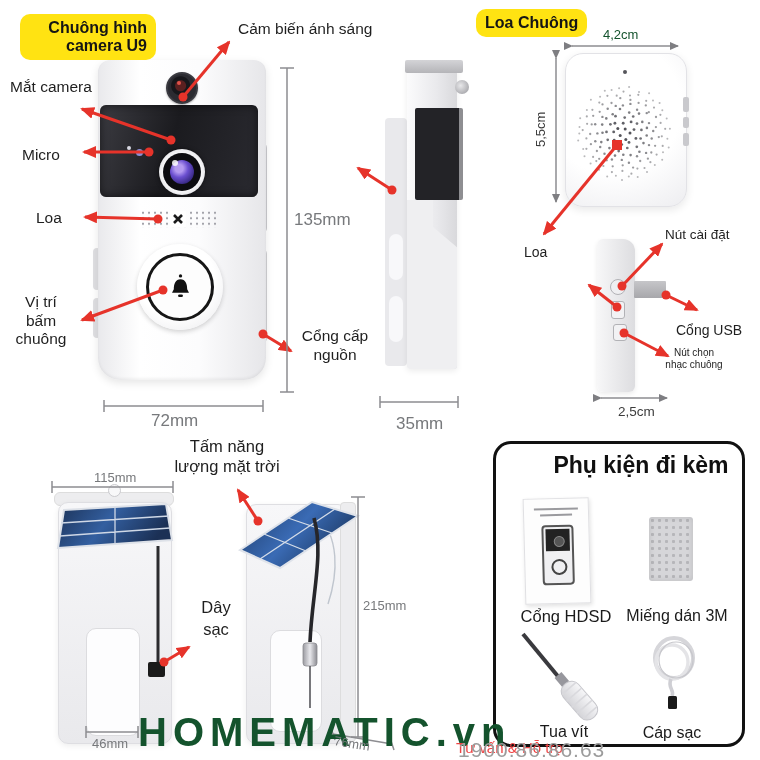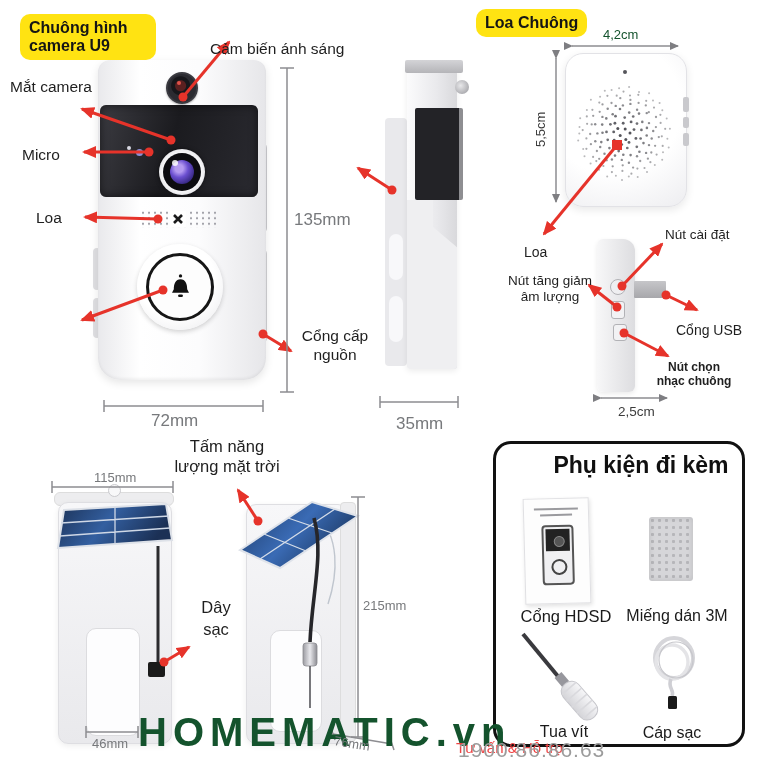--- a/index.html
+++ b/index.html
@@ -6,21 +6,21 @@
   #canvas{position:relative;width:760px;height:760px;background:#fff;overflow:hidden;
           font-family:"Liberation Sans","DejaVu Sans",sans-serif;color:#1f1f1f;}
   .abs{position:absolute;}
   
   .lbl{position:absolute;font-size:15.5px;line-height:1.2;color:#1f1f1f;z-index:6;}
   .lbl .ln{display:block;}
   .center{text-align:center;}
   .dim{position:absolute;color:#77797c;z-index:6;font-size:17px;}
   .dimsm{font-size:13px;}
   .badge{position:absolute;background:#ffe312;border-radius:10px;padding:5px 9px;
-         font-weight:600;text-align:left;z-index:6;color:#151515;}
+         font-weight:600;text-align:right;z-index:6;color:#151515;}
   
   #overlay{position:absolute;left:0;top:0;z-index:4;pointer-events:none;}
   .ar{stroke:#e6332a;stroke-width:3;}
   .dm{stroke:#8d8d91;stroke-width:1.5;}
   
   #db-front{position:absolute;left:98px;top:60px;width:168px;height:320px;z-index:2;}
   .db-body{position:absolute;inset:0;border-radius:12px 12px 22px 22px;
            background:linear-gradient(to right,#e9e9ec,#ffffff 25%,#fcfcfd 60%,#e6e6e9);
            box-shadow:0 3px 8px rgba(0,0,0,.10), inset 0 -2px 3px rgba(0,0,0,.05);}
   .sensor{position:absolute;left:68px;top:12px;width:28px;height:28px;border-radius:50%;
@@ -480,45 +480,46 @@
       <line class="dm" x1="358" y1="497" x2="358" y2="737"></line>
         <line class="dm" x1="351" y1="497" x2="365" y2="497"></line>
         <line class="dm" x1="351" y1="737" x2="365" y2="737"></line>
       <line class="dm" x1="333" y1="734" x2="392" y2="744"></line>
         <line class="dm" x1="331" y1="728" x2="335" y2="740"></line>
         <line class="dm" x1="390" y1="738" x2="394" y2="750"></line>
     </g>
   </svg>
 
   <div class="badge" style="left:20px;top:14px;width:118px;">Chuông hình camera U9</div>
-  <div class="lbl" style="left:210px;top:20px;margin-top:20px;">Cảm biến ánh sáng</div>
+  <div class="lbl" style="left:238px;top:20px;">Cảm biến ánh sáng</div>
   <div class="lbl" style="left:10px;top:78px;">Mắt camera</div>
   <div class="lbl" style="left:22px;top:146px;">Micro</div>
   <div class="lbl" style="left:36px;top:209px;">Loa</div>
+  <div class="lbl center" style="left:8px;top:293px;width:66px;">
+    <span class="ln">Vị trí</span>
+    <span class="ln">bấm</span>
+    <span class="ln">chuông</span>
+  </div>
   <div class="dim" style="left:294px;top:210px;">135mm</div>
   <div class="dim" style="left:151px;top:411px;">72mm</div>
 
   <div class="lbl center" style="left:298px;top:327px;width:74px;">
     <span class="ln">Cổng cấp</span>
     <span class="ln">nguồn</span>
   </div>
   <div class="dim" style="left:396px;top:414px;">35mm</div>
 
   <div class="badge" style="left:476px;top:9px;">Loa Chuông</div>
   <div class="dim dimsm" style="left:603px;top:27px;color:#14532d;">4,2cm</div>
   <div class="dim dimsm" style="left:533px;top:147px;color:#3c3c3c;transform:rotate(-90deg);transform-origin:0 0;">5,5cm</div>
   <div class="dim dimsm" style="left:618px;top:404px;color:#3c3c3c;font-size:13.5px;">2,5cm</div>
   <div class="lbl" style="left:524px;top:244px;font-size:14px;">Loa</div>
-  <div class="lbl center" style="left:505px;top:273px;width:90px;font-size:13.5px;">
-    <span class="ln">Nút tăng giảm</span>
-    <span class="ln">âm lượng</span>
-  </div>
   <div class="lbl" style="left:665px;top:227px;font-size:13.5px;">Nút cài đặt</div>
   <div class="lbl" style="left:676px;top:322px;font-size:14px;">Cổng USB</div>
-  <div class="lbl center" style="left:652px;top:360px;width:84px;font-size:12px;font-weight:bold;">
+  <div class="lbl center" style="left:652px;top:347px;width:84px;font-size:10px;">
     <span class="ln">Nút chọn</span>
     <span class="ln">nhạc chuông</span>
   </div>
 
   <div class="lbl center" style="left:168px;top:437px;width:118px;font-size:16.5px;">
     <span class="ln">Tấm năng</span>
     <span class="ln">lượng mặt trời</span>
   </div>
   <div class="lbl center" style="left:194px;top:596px;width:44px;font-size:16.5px;line-height:1.35;">
     <span class="ln">Dây</span>

